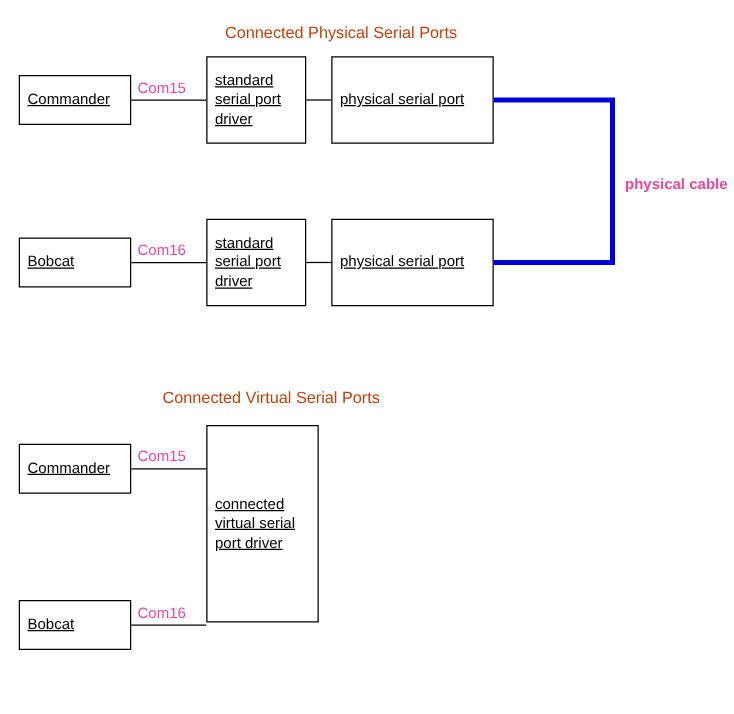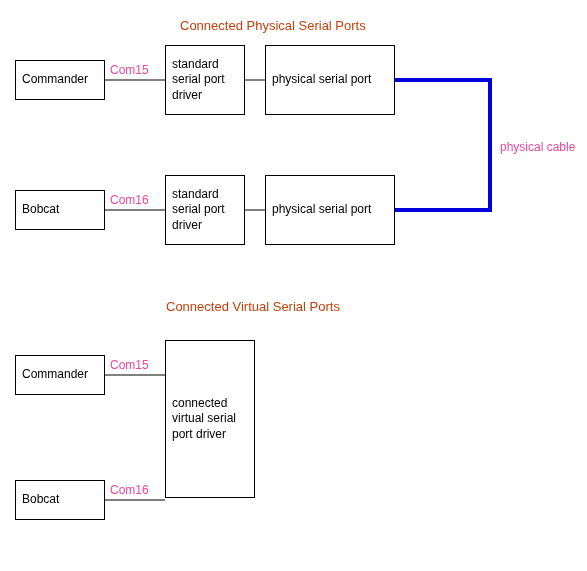--- a/index.html
+++ b/index.html
@@ -21,20 +21,21 @@
       position: absolute;
       border: 1px solid #000;
       background: #fff;
       display: flex;
       align-items: center;
       padding: 0 6px;
       box-sizing: border-box;
     }
     .box span {
       line-height: 1.3;
+      text-decoration: underline;
     }
     .conn-label {
       position: absolute;
       font-size: 12px;
       color: #ec4899;
     }
     svg {
       position: absolute;
       top: 0;
       left: 0;
@@ -61,23 +62,23 @@
   <span>Bobcat</span>
 </div>
 <div class="conn-label" style="left:110px; top:193px;">Com16</div>
 <div class="box" style="left:165px; top:175px; width:80px; height:70px;">
   <span>standard serial port driver</span>
 </div>
 <div class="box" style="left:265px; top:175px; width:130px; height:70px;">
   <span>physical serial port</span>
 </div>
 
-<div class="conn-label" style="left:500px; top:140px;">physical cable</div>
+<div class="conn-label" style="left:500px; top:140px;font-weight:bold;">physical cable</div>
 
-<div class="title" style="left:130px; top:299px;margin-left:36px;">Connected Virtual Serial Ports</div>
+<div class="title" style="left:130px; top:310px;">Connected Virtual Serial Ports</div>
 
 <div class="box" style="left:15px; top:355px; width:90px; height:40px;">
   <span>Commander</span>
 </div>
 <div class="conn-label" style="left:110px; top:358px;">Com15</div>
 
 <div class="box" style="left:15px; top:480px; width:90px; height:40px;">
   <span>Bobcat</span>
 </div>
 <div class="conn-label" style="left:110px; top:483px;">Com16</div>

